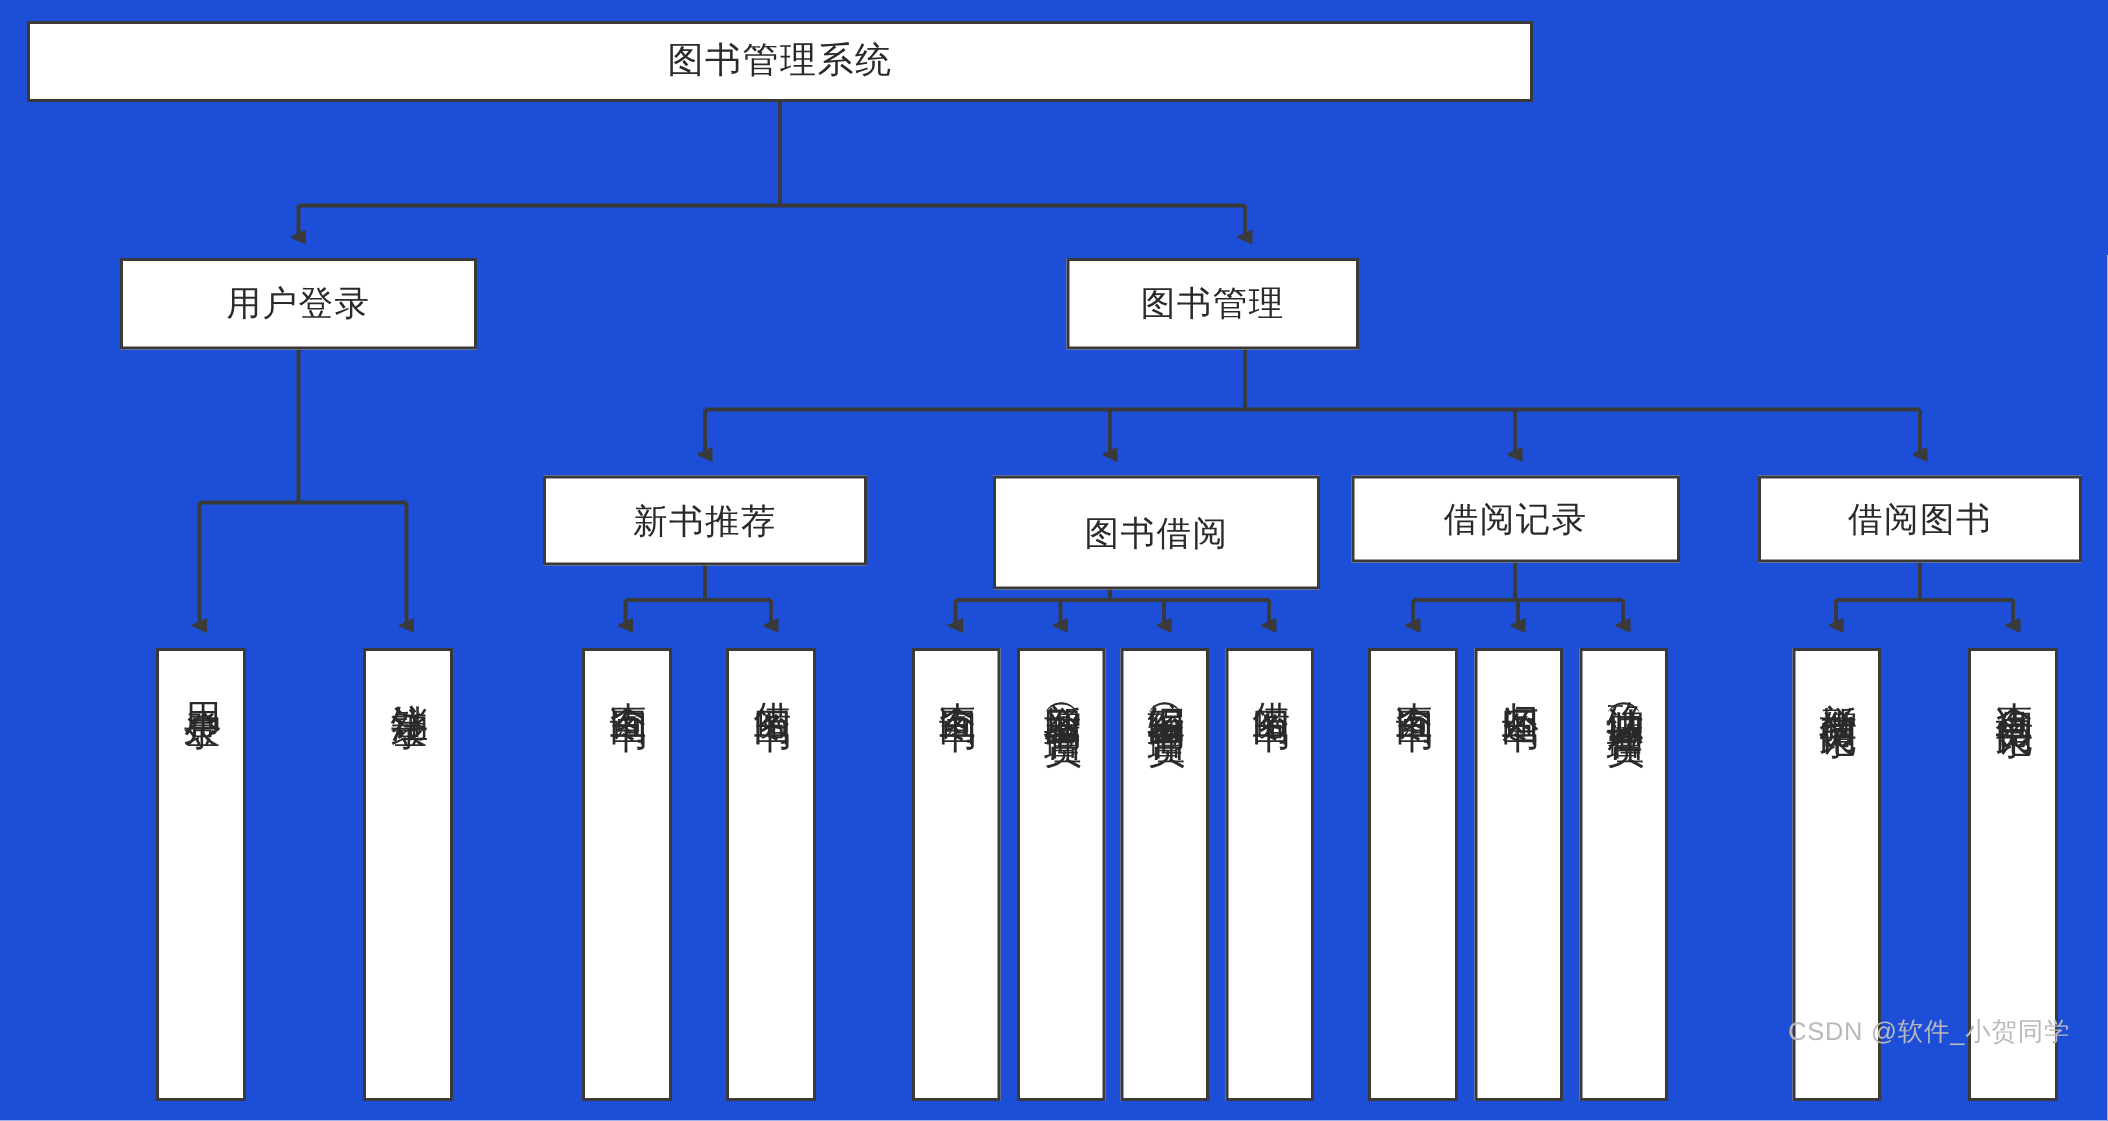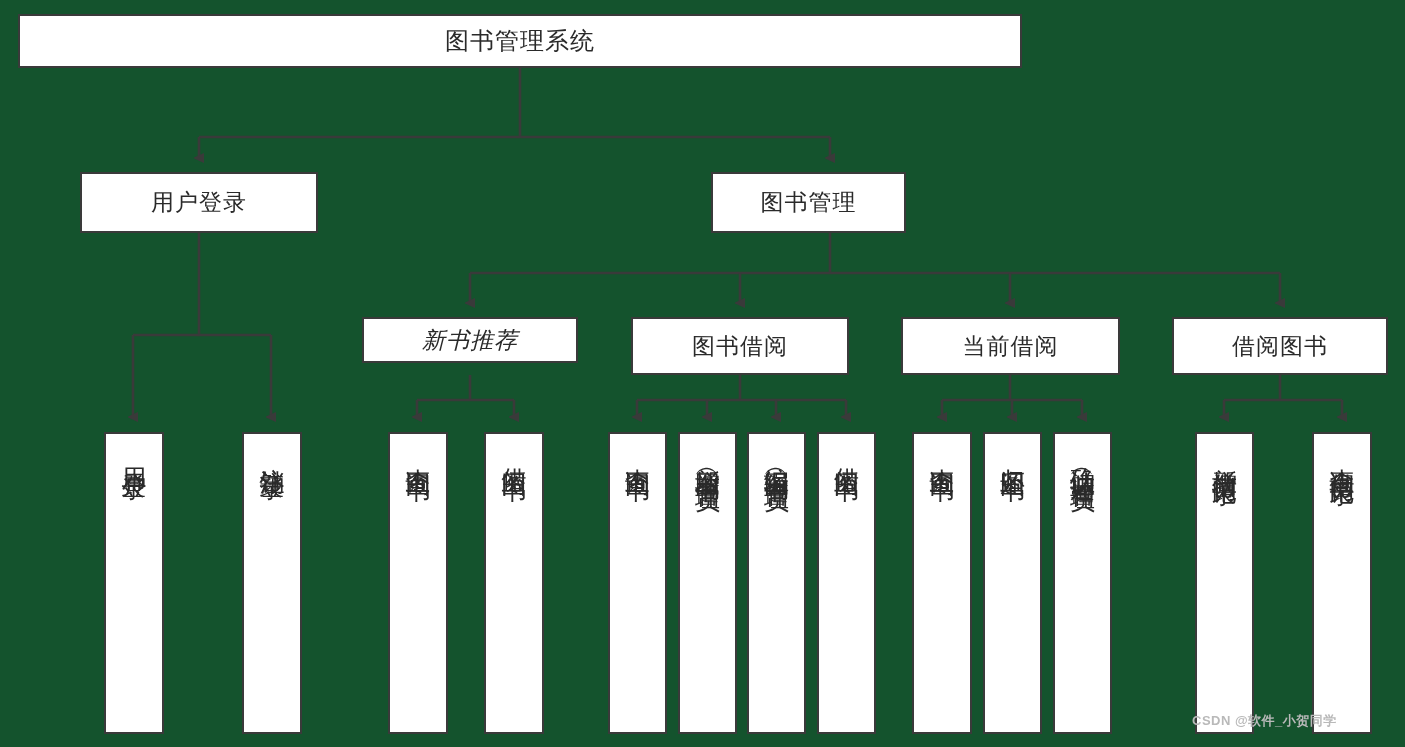--- a/index.html
+++ b/index.html
@@ -7,21 +7,21 @@
     padding: 0;
     background: #ffffff;
   }
   body {
     font-family: "Liberation Sans", "DejaVu Sans", sans-serif;
   }
   #diagram-root {
     position: relative;
     width: 1405px;
     height: 747px;
-    background: #14532d;
+    background: #1d4ed8;
     overflow: hidden;
   }
   svg.connectors {
     position: absolute;
     left: 0;
     top: 0;
     width: 1405px;
     height: 747px;
     pointer-events: none;
   }
@@ -55,26 +55,25 @@
     font-size: 25px;
     letter-spacing: 3px;
     line-height: 1;
   }
   .node.root .label {
     font-size: 24px;
   }
   .watermark {
     position: absolute;
     left: 1192px;
-    top: 712px;
-    font-size: 13px;
+    top: 676px;
+    font-size: 17px;
     color: #b9b9b9;
     white-space: nowrap;
     letter-spacing: 0.5px;
-    font-weight: bold;
   }
 </style>
 </head>
 <body>
 
 <div id="diagram-root">
 
   <svg class="connectors" viewBox="0 0 1405 747">
     <defs>
       <marker id="arrow" markerWidth="10" markerHeight="10" refX="5" refY="5" orient="auto" markerUnits="userSpaceOnUse">
@@ -129,28 +128,28 @@
     <span class="label">图书管理系统</span>
   </div>
 
   <div class="node horizontal" style="left:80px; top:172px; width:238px; height:61px;">
     <span class="label">用户登录</span>
   </div>
   <div class="node horizontal" style="left:711px; top:172px; width:195px; height:61px;">
     <span class="label">图书管理</span>
   </div>
 
-  <div class="node horizontal" style="left:362px; top:317px; width:216px; height:46px;font-style:italic;">
+  <div class="node horizontal" style="left:362px; top:317px; width:216px; height:60px;">
     <span class="label">新书推荐</span>
   </div>
-  <div class="node horizontal" style="left:631px; top:317px; width:218px; height:58px;">
+  <div class="node horizontal" style="left:662px; top:317px; width:218px; height:76px;">
     <span class="label">图书借阅</span>
   </div>
   <div class="node horizontal" style="left:901px; top:317px; width:219px; height:58px;">
-    <span class="label">当前借阅</span>
+    <span class="label">借阅记录</span>
   </div>
   <div class="node horizontal" style="left:1172px; top:317px; width:216px; height:58px;">
     <span class="label">借阅图书</span>
   </div>
 
   <div class="node vertical" style="left:104px; top:432px; width:60px; height:302px;">
     <span class="label">用户登录</span>
   </div>
   <div class="node vertical" style="left:242px; top:432px; width:60px; height:302px;">
     <span class="label">注销登录</span>

